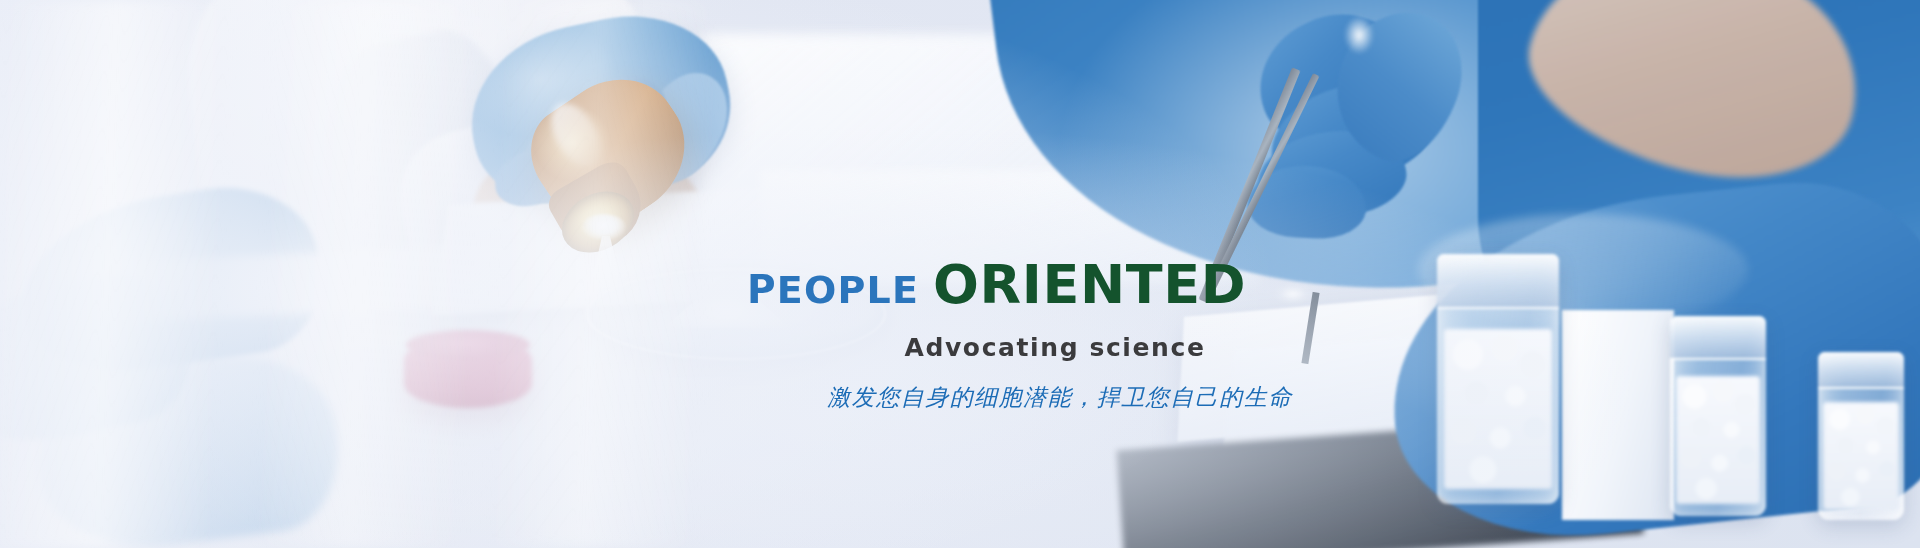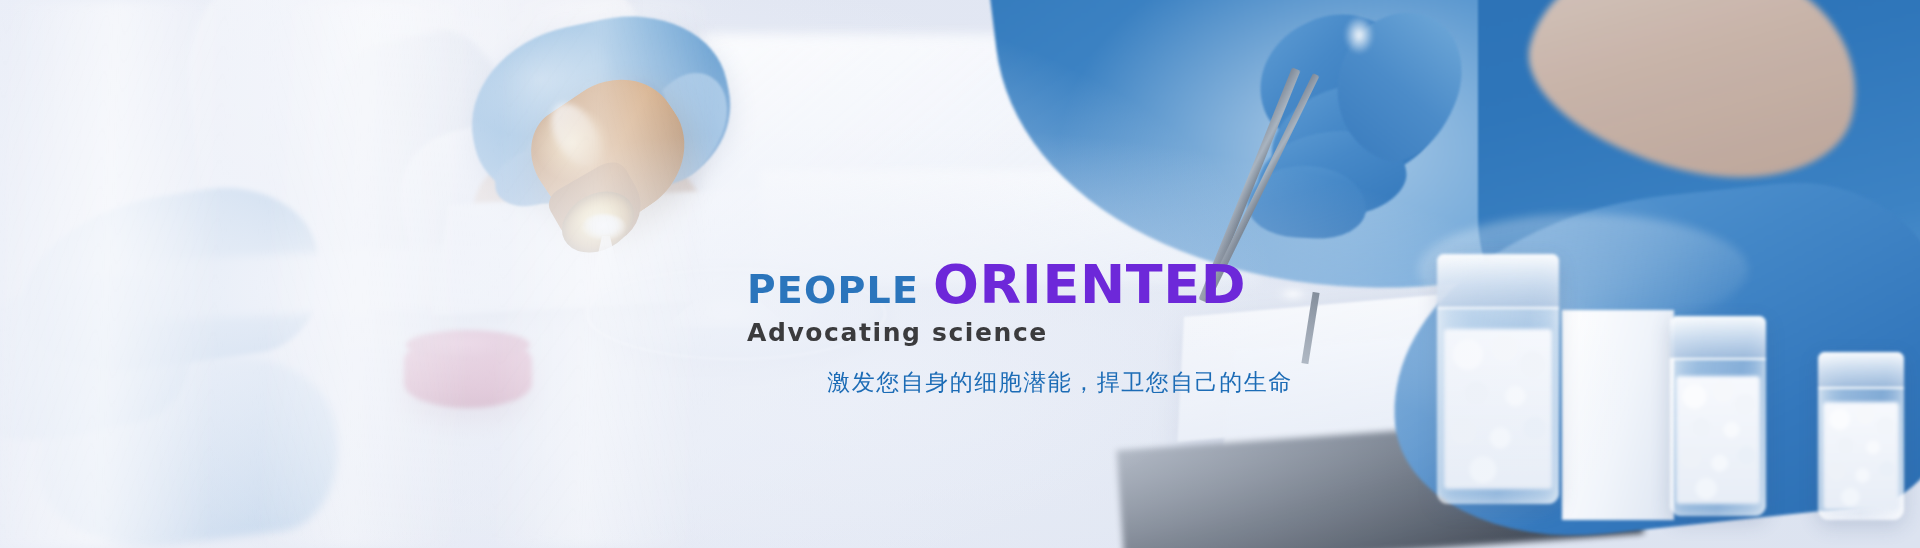--- a/index.html
+++ b/index.html
@@ -460,44 +460,45 @@
     font-weight:700;
     letter-spacing:1.2px;
     color:#2B75BC;
     font-family:"DejaVu Sans", sans-serif;
   }
   .hl-people .sm { font-size:38px; }
   .hl-oriented {
     font-size:54px;
     font-weight:700;
     letter-spacing:.6px;
-    color:#6d28d9;
+    color:#14532d;
     font-family:"DejaVu Sans", sans-serif;
     margin-left:14px;
   }
   .subline {
-    margin-top:6px;
-    text-align:left;
+    margin-top:21px;
+    text-align:center;
     padding-right:4px;
     font-family:"DejaVu Sans", sans-serif;
     font-size:25px;
     font-weight:700;
     letter-spacing:1.6px;
     color:#3B3B3D;
     white-space:nowrap;
   }
   .cn-line {
     margin-top:20px;
     text-align:center;
     font-family:"DejaVu Sans", sans-serif;
     font-size:23px;
     letter-spacing:1.5px;
     color:#1C6CB6;
     white-space:nowrap;
     padding-left:6px;
+    font-style:italic;
   }
 </style>
 </head>
 <body>
 
 <div class="banner">
 
   <div class="bg-base"></div>
 
   <div class="cab-1"></div>

